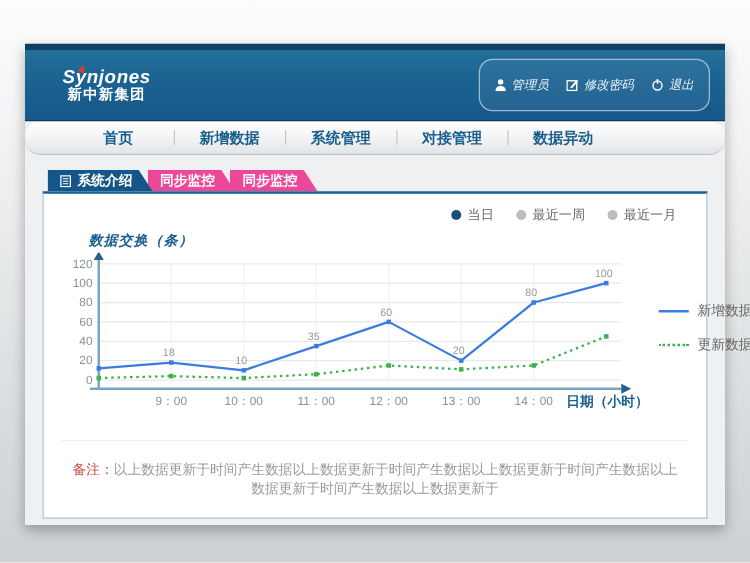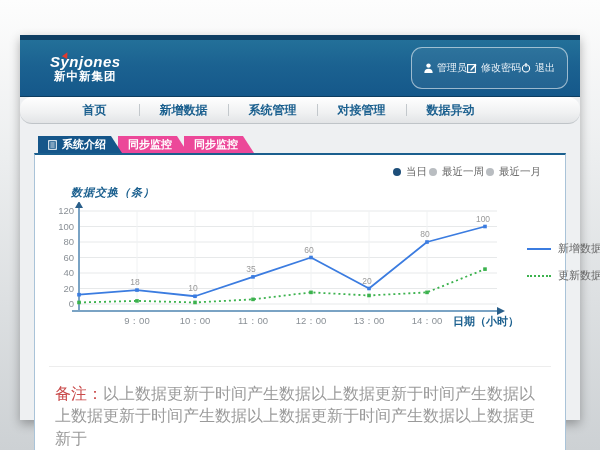--- a/index.html
+++ b/index.html
@@ -21,23 +21,23 @@
     border-bottom:1px solid #0d3d60;
   }
   .logo { position:relative; margin-left:18px; color:#fff; text-align:center; line-height:1.05; cursor:pointer; }
   .logo-name { font-size:15px; font-weight:bold; font-style:italic; letter-spacing:.5px; display:block; }
   .logo-sub  { font-size:11.5px; font-weight:bold; letter-spacing:1px; display:block; }
   .logo-spark { position:absolute; left:13px; top:-2px; width:0; height:0;
     border-left:3px solid transparent; border-right:3px solid transparent;
     border-bottom:6px solid #e03a2f; transform:rotate(28deg); }
   .app-title { color:#fff; font-size:13.5px; margin-left:22px; letter-spacing:1px; }
   .user-box {
-    margin-left:auto; display:flex; align-items:center; 
+    margin-left:auto; display:flex; align-items:center; gap:14px;
     border:1px solid rgba(255,255,255,.55); border-radius:11px;
-    padding:13px 12px; background:rgba(255,255,255,.06);
+    padding:13px 12px; background:rgba(255,255,255,.06);font-style:italic;
   }
   .user-item { display:flex; align-items:center; gap:4px; color:#eaf2f8; font-size:10px; cursor:pointer; white-space:nowrap; }
   .user-item svg { display:block; }
   
   .nav {
     height:27px; background:linear-gradient(180deg,#ffffff 0%,#f0f1f2 60%,#e2e4e6 100%);
     border-bottom:1px solid #bfc4c8; display:flex; align-items:stretch; padding-left:30px;border-radius:12px;
   }
   .nav-item {
     width:89px; display:flex; align-items:center; justify-content:center;
@@ -55,35 +55,35 @@
     clip-path:polygon(0 0,calc(100% - 11px) 0,100% 100%,0 100%);
     margin-right:-4px; cursor:pointer; background:#ec4899;
   }
   .tab.active { background:#15568a; z-index:2; }
   .tab .tab-icon { display:flex; }
   .panel {
     background:#fff; border:1px solid #a9c3d8; border-top:2px solid #1a5f8e;
     padding:8px 14px 14px 14px; min-height:258px; position:relative;
   }
   
-  .filter-row { display:flex; justify-content:flex-end; gap:2px; padding:2px 10px 0 0; }
+  .filter-row { display:flex; justify-content:flex-end; gap:18px; padding:2px 10px 0 0; }
   .radio-opt { display:flex; align-items:center; gap:5px; font-size:10.5px; color:#666; cursor:pointer; }
   .radio-dot { width:8px; height:8px; border-radius:50%; background:#b9bdc1; }
   .radio-opt.selected .radio-dot { background:#1d4e79; }
   
   .chart-wrap { display:flex; margin-top:4px; }
   .chart-left { flex:0 0 auto; }
   .ylabel { color:#1a5f8e; font-size:11px; font-weight:bold; margin:2px 0 0 22px; letter-spacing:1px;font-style:italic; }
   svg.chart { display:block; margin-top:2px; }
   .legend { margin:58px 0 0 6px; }
   .legend-row { display:flex; align-items:center; gap:7px; margin-bottom:12px; }
   .legend-line { width:24px; border-top-width:2px; height:0; }
   .legend-label { font-size:11px; color:#666; white-space:nowrap; }
   
-  .note { margin-top:24px; border-top:1px solid #ededed; padding:16px 6px 0 6px; font-size:16px; line-height:1.4; }
+  .note { margin-top:10px; border-top:1px solid #ededed; padding:16px 6px 0 6px; font-size:11px; line-height:1.4;text-align:center; }
   .note-label { color:#c94a4a; }
   .note-text { color:#9a9a9a; }
 </style>
 </head>
 <body>
 
 <div class="window">
   <div class="topstrip"></div>
 
   <div class="header">

